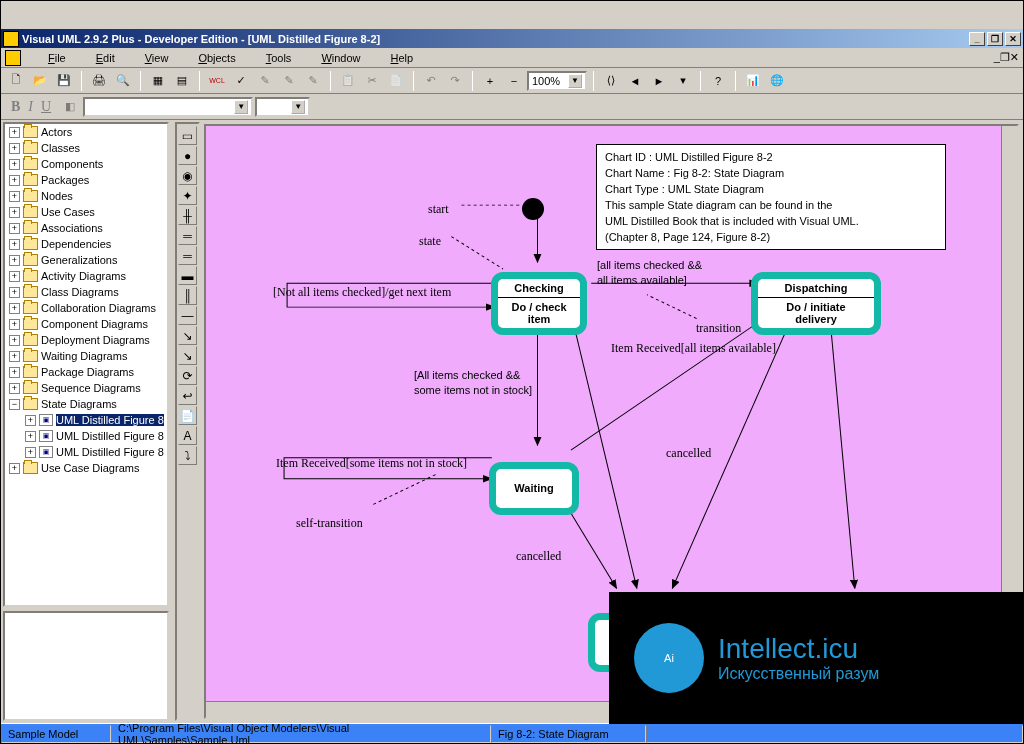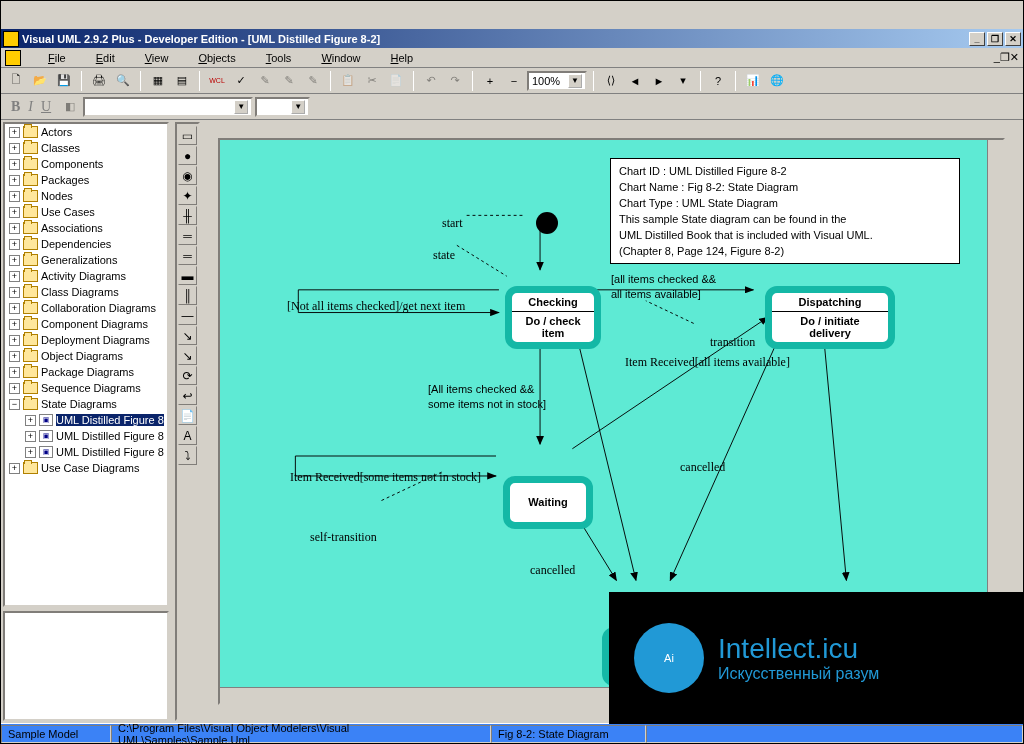--- a/index.html
+++ b/index.html
@@ -29,21 +29,21 @@
   .tree-row { display: flex; align-items: center; height: 16px; white-space: nowrap; cursor: default; }
   .tree-row .pm { width: 11px; height: 11px; border: 1px solid #808080; display: flex; align-items: center; justify-content: center; font-size: 9px; margin-right: 3px; background: #fff; line-height: 1; }
   .tree-row .folder { width: 15px; height: 12px; background: #ffe79c; border: 1px solid #b08000; margin-right: 3px; position: relative; }
   .tree-row .folder::before { content: ''; position: absolute; top: -3px; left: 0; width: 6px; height: 3px; background: #ffe79c; border: 1px solid #b08000; border-bottom: none; }
   .tree-row .diagicon { width: 14px; height: 12px; background: #fff; border: 1px solid #808080; margin-right: 3px; display: flex; align-items: center; justify-content: center; font-size: 7px; color: #008; }
   .tree-row.selected span.label { background: #0a246a; color: #fff; }
   .preview { height: 110px; background: #fff; border: 2px inset #d4d0c8; margin: 2px; }
   .center { flex: 1; display: flex; min-height: 0; }
   .toolbox { width: 25px; background: #d4d0c8; border: 2px inset #d4d0c8; margin: 2px 0 2px 2px; display: flex; flex-direction: column; align-items: center; padding: 2px 0; gap: 1px; }
   .toolbox .tool { width: 19px; height: 19px; border: 1px outset #d4d0c8; display: flex; align-items: center; justify-content: center; font-size: 12px; }
-  .canvas-wrap { flex: 1; position: relative; border: 2px inset #d4d0c8; margin: 18px; background: #5eead4; overflow: hidden; }
+  .canvas-wrap { flex: 1; position: relative; border: 2px inset #d4d0c8; margin: 4px; background: #f0abfc; overflow: hidden; }
   .canvas { position: relative; width: 100%; height: 100%; }
   .vscroll { position: absolute; right: 0; top: 0; bottom: 16px; width: 16px; background: #d4d0c8; border-left: 1px solid #808080; }
   .hscroll { position: absolute; left: 0; right: 16px; bottom: 0; height: 16px; background: #d4d0c8; border-top: 1px solid #808080; }
   .statusbar { height: 20px; background: #3b82f6; display: flex; align-items: center; border-top: 1px solid #fff; }
   .statusbar .cell { padding: 1px 6px; border: 1px inset #d4d0c8; height: 18px; display: flex; align-items: center; }
   .infobox { position: absolute; border: 1px solid #000; background: #fff; padding: 4px 8px; font-family: 'Times New Roman', serif; font-size: 13px; line-height: 16px; }
   .statebox { position: absolute; border: 7px solid #14b8a6; background: #fff; border-radius: 12px; font-family: 'Times New Roman', serif; font-size: 12px; text-align: center; }
   .statebox .hdr { font-weight: bold; padding: 3px 8px; border-bottom: 1px solid #000; }
   .statebox .body { padding: 3px 8px; font-weight: bold; }
   .txt { position: absolute; font-family: 'Times New Roman', serif; font-size: 12px; }
@@ -212,21 +212,21 @@
             <span class="label">Component Diagrams</span>
           </div>
           <div class="tree-row indent1">
             <span class="pm">+</span>
             <span class="folder"></span>
             <span class="label">Deployment Diagrams</span>
           </div>
           <div class="tree-row indent1">
             <span class="pm">+</span>
             <span class="folder"></span>
-            <span class="label">Object Diagrams</span>
+            <span class="label">Waiting Diagrams</span>
           </div>
           <div class="tree-row indent1">
             <span class="pm">+</span>
             <span class="folder"></span>
             <span class="label">Package Diagrams</span>
           </div>
           <div class="tree-row indent1">
             <span class="pm">+</span>
             <span class="folder"></span>
             <span class="label">Sequence Diagrams</span>

